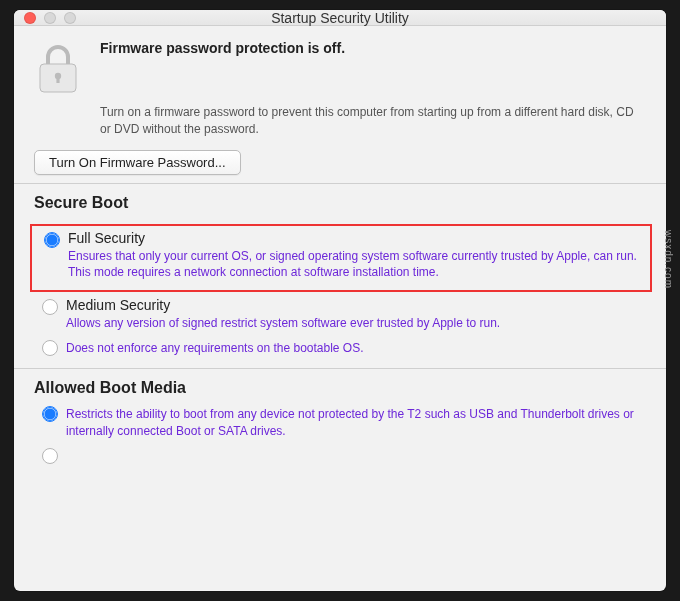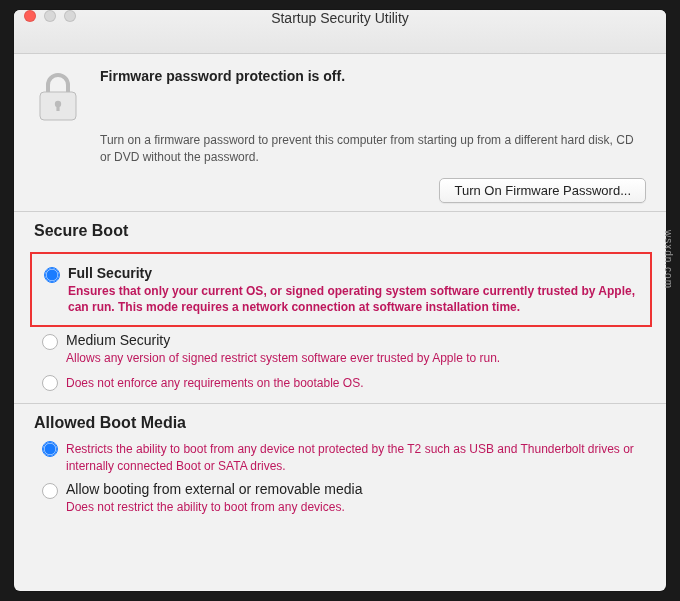--- a/index.html
+++ b/index.html
@@ -16,24 +16,25 @@
     background: #f2f2f2;
     border-radius: 6px;
     width: 100%;
     height: 100%;
     display: flex;
     flex-direction: column;
     overflow: hidden;
     box-shadow: 0 0 0 1px rgba(0,0,0,0.15);
   }
   .titlebar {
-    height: 44px;
+    height: 16px;
     background: linear-gradient(#f0f0f0, #e6e6e6);
     border-bottom: 1px solid #cfcfcf;
     display: flex;
+    align-items: center;
     position: relative;
   }
   .traffic {
     display: flex;
     gap: 8px;
     padding-left: 10px;
     position: absolute;
     left: 0;
   }
   .dot { width: 12px; height: 12px; border-radius: 50%; }
@@ -66,21 +67,21 @@
     font-weight: 700;
     color: #222;
     margin-bottom: 16px;
   }
   .firmware-text p {
     font-size: 12px;
     color: #555;
     line-height: 1.4;
     margin-top: 48px;
   }
-  .btn-row { display: flex; justify-content: flex-end; margin-bottom: 8px;}
+  .btn-row { display: flex; justify-content: flex-start; margin-bottom: 8px;}
   .mac-button {
     background: linear-gradient(#ffffff, #f3f3f3);
     border: 1px solid #bcbcbc;
     border-radius: 5px;
     padding: 4px 14px;
     font-size: 13px;
     color: #222;
     box-shadow: 0 1px 1px rgba(0,0,0,0.05);
     cursor: pointer;
   }
@@ -115,29 +116,28 @@
     content:"";
     position:absolute; inset:3px;
     background:#1a7cff; border-radius:50%;
   }
   .opt-text .opt-title {
     font-size: 14px;
     color: #222;
   }
   .opt-text .opt-desc {
     font-size: 12px;
-    color: #be185d;
+    color: #6d28d9;
     line-height: 1.35;
     margin-top: 2px;
   }
   .highlight-box {
     border: 2px solid #e33;
-    padding: 10px 6px 4px 4px;
+    padding: 3px 6px 4px 4px;
     margin: 12px -6px 4px -4px;
-    font-weight: bold;
   }
   .watermark {
     position: absolute;
     right: 6px;
     top: 230px;
     writing-mode: vertical-rl;
     font-size: 10px;
     color: #999;
     letter-spacing: 1px;
   }
@@ -210,22 +210,18 @@
 
     <div class="option">
       <div class="radio checked"></div>
       <div class="opt-text">
         <div class="opt-desc">Restricts the ability to boot from any device not protected by the T2 such as USB and Thunderbolt drives or internally connected Boot or SATA drives.</div>
       </div>
     </div>
 
     <div class="option">
       <div class="radio"></div>
-      <div class="opt-text">
-        <div class="opt-title">Allow booting from external or removable media</div>
-        <div class="opt-desc">Does not restrict the ability to boot from any devices.</div>
-      </div>
     </div>
 
   </div>
 </div>
 
 <div class="watermark">wsxdn.com</div>
 
 </body></html>

